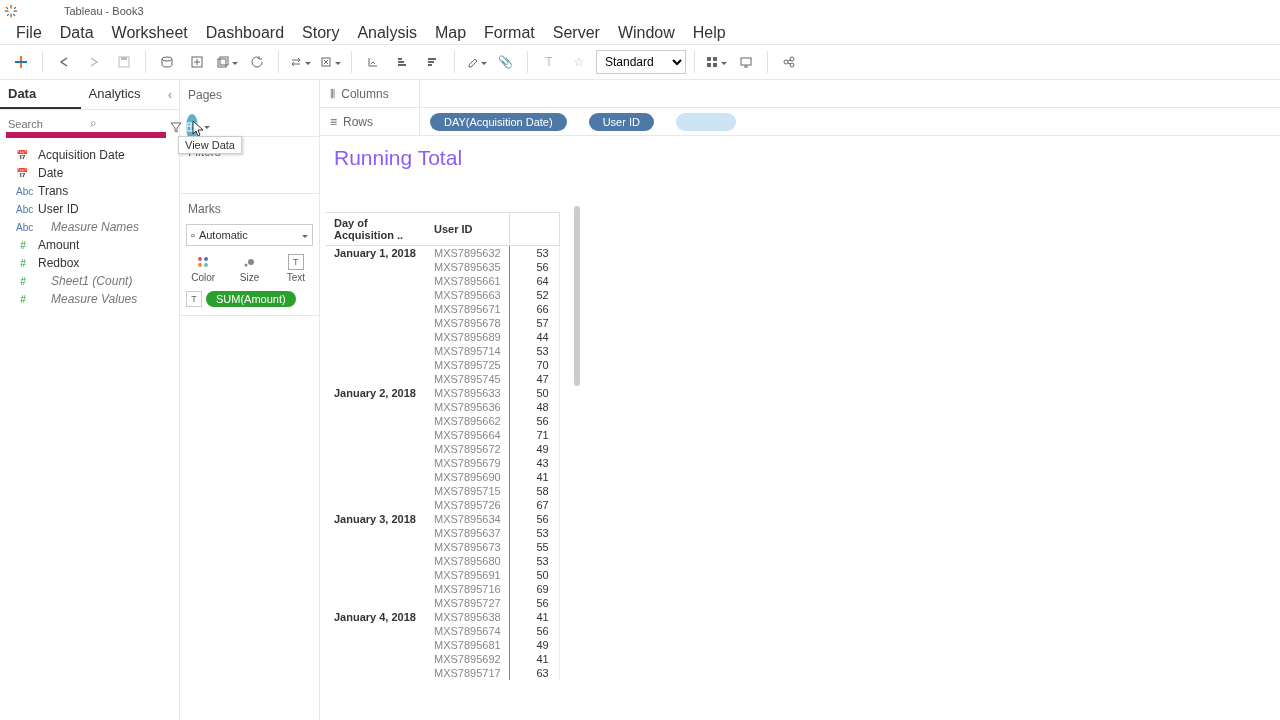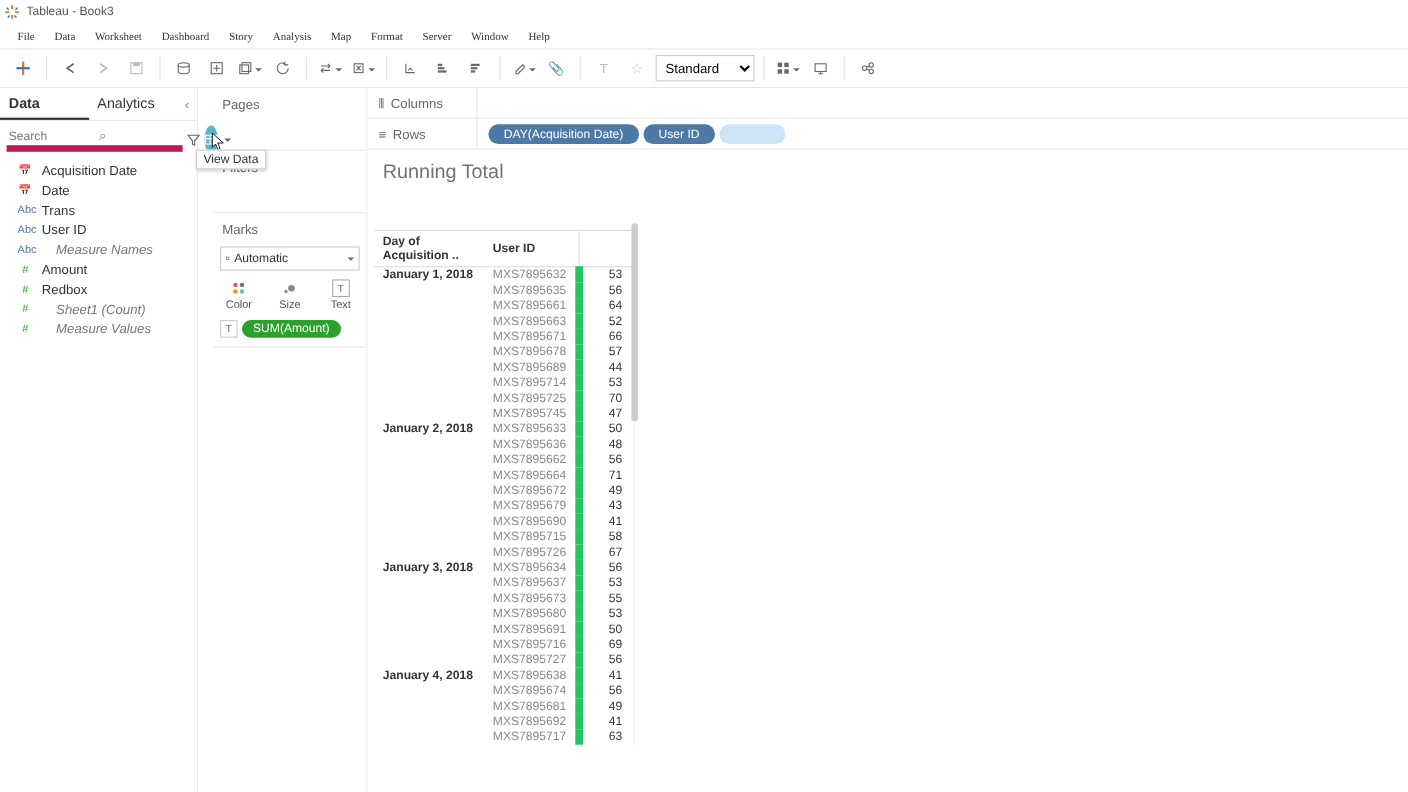--- a/index.html
+++ b/index.html
@@ -1,23 +1,23 @@
 <!DOCTYPE html>
 <html><head>
 <meta charset="utf-8">
 <style>
 * { margin: 0; padding: 0; box-sizing: border-box; font-family: "Segoe UI", Tahoma, sans-serif; }
 body { background: #fff; font-size: 12px; color: #333; overflow: hidden; width: 1280px; height: 720px; }
 
 .titlebar { height: 22px; display: flex; align-items: center; padding-left: 4px; gap: 6px; background: #fff; }
 .titlebar-icon { width: 14px; height: 14px; }
-.titlebar-text { font-size: 11px; color: #555; }
+.titlebar-text { font-size: 11px; color: #555; margin-left: 40px; }
 
 .menubar { height: 22px; display: flex; align-items: center; padding-left: 8px; gap: 2px; }
-.menubar-item { padding: 2px 8px; font-size: 10px; cursor: default; font-family: Liberation Serif, serif; }
+.menubar-item { padding: 2px 8px; font-size: 16px; cursor: default; }
 
 .toolbar { height: 36px; display: flex; align-items: center; padding: 0 8px; gap: 4px; border-top: 1px solid #e8e8e8; border-bottom: 1px solid #e8e8e8; }
 .tool-btn { width: 26px; height: 26px; display: flex; align-items: center; justify-content: center; border-radius: 2px; cursor: pointer; color: #5a5a5a; }
 .tool-sep { width: 1px; height: 22px; background: #e0e0e0; margin: 0 4px; }
 .tool-drop { display: flex; align-items: center; }
 .fit-select { width: 90px; height: 24px; border: 1px solid #ccc; font-size: 12px; padding: 0 4px; background: #fff; }
 
 .main { display: flex; height: calc(720px - 22px - 22px - 36px); }
 
 .sidebar { width: 180px; border-right: 1px solid #e8e8e8; display: flex; flex-direction: column; }
@@ -38,48 +38,48 @@
 .cursor-overlay { position: absolute; top: 6px; left: 6px; pointer-events: none; }
 
 .tables-header { padding: 4px 8px; font-weight: 600; font-size: 12px; }
 .field-list { padding: 2px 0; }
 .field-item { display: flex; align-items: center; gap: 8px; padding: 2px 8px 2px 16px; font-size: 12px; cursor: pointer; }
 .field-icon { width: 14px; font-size: 10px; color: #888; text-align: center; }
 .field-icon.dim { color: #4e79a7; }
 .field-icon.meas { color: #2ca02c; }
 .field-name.italic { font-style: italic; color: #777; margin-left: 13px; }
 
-.cards-col { width: 140px; border-right: 1px solid #e8e8e8; display: flex; flex-direction: column; margin-left: 14px; }
+.cards-col { width: 140px; border-right: 1px solid #e8e8e8; display: flex; flex-direction: column; }
 .card { border-bottom: 1px solid #e8e8e8; padding: 4px 0; }
 .card-title { padding: 4px 8px; font-size: 12px; color: #666; }
 .card-body { min-height: 26px; padding: 2px 6px; }
 .marks-select { width: calc(100% - 12px); margin: 4px 6px; height: 22px; border: 1px solid #ccc; font-size: 11px; display: flex; align-items: center; padding: 0 4px; gap: 4px; background: #fff; }
 .marks-row { display: flex; }
 .mark-btn { flex: 1; display: flex; flex-direction: column; align-items: center; justify-content: center; padding: 4px 2px; cursor: pointer; gap: 2px; }
 .mark-icon { width: 16px; height: 16px; display: flex; align-items: center; justify-content: center; color: #666; }
 .mark-label { font-size: 10px; color: #555; }
 .pill-row { display: flex; align-items: center; gap: 4px; padding: 4px 6px; }
 .pill-text-btn { width: 16px; height: 16px; border: 1px solid #ccc; display: flex; align-items: center; justify-content: center; font-size: 9px; color: #666; }
 .pill { background: #2ca02c; color: #fff; border-radius: 10px; padding: 2px 10px; font-size: 11px; }
 
 .viz-col { flex: 1; display: flex; flex-direction: column; }
 .shelf { display: flex; align-items: center; border-bottom: 1px solid #e8e8e8; height: 28px; }
 .shelf-label { width: 100px; display: flex; align-items: center; gap: 6px; padding-left: 10px; color: #666; font-size: 12px; border-right: 1px solid #e8e8e8; height: 100%; }
-.shelf-content { flex: 1; display: flex; align-items: center; gap: 4px; padding-left: 10px; }
+.shelf-content { flex: 1; display: flex; align-items: center; gap: 22px; padding-left: 10px; }
 .shelf-pill { background: #4e79a7; color: #fff; border-radius: 12px; padding: 3px 14px; font-size: 11px; display: flex; align-items: center; }
 
-.viz-title { padding: 10px 14px 6px; font-size: 18px; color: #737373; }
+.viz-title { padding: 10px 14px 6px; font-size: 21px; color: #8b5cf6; }
 .viz-scroll { flex: 1; overflow: hidden; position: relative; }
 .viz-table { border-collapse: collapse; margin-left: 6px; margin-top: 36px; }
 .viz-table th { font-weight: 600; font-size: 11px; text-align: left; padding: 4px 8px; border-bottom: 1px solid #ddd; border-top: 1px solid #ddd; color: #333; }
 .viz-table th:last-child { border-right: 1px solid #ddd; border-left: 1px solid #ddd; width: 50px; }
 .viz-table td { font-size: 11px; padding: 1px 8px; color: #333; vertical-align: top; }
 .viz-table td.date { font-weight: 600; white-space: nowrap; width: 100px; }
 .viz-table td.uid { color: #888; white-space: nowrap; width: 80px; }
-.viz-table td.val { text-align: right; width: 50px; border-left: 7px solid #22c55e; border-right: 1px solid #eee; padding-right: 10px; }
+.viz-table td.val { text-align: right; width: 50px; border-left: 1px solid #22c55e; border-right: 1px solid #eee; padding-right: 10px; }
 .scrollbar { position: absolute; right: 700px; top: 30px; width: 6px; height: 180px; background: #ccc; border-radius: 3px; }
 
 .caret::after { content: ""; display: inline-block; border: 3px solid transparent; border-top-color: #666; margin-left: 2px; transform: translateY(2px); }
 </style>
 </head>
 <body>
 
 <div class="titlebar">
   <svg class="titlebar-icon" viewBox="0 0 16 16">
       <path fill="#e8762d" d="M7 1h2v4H7zM7 11h2v4H7zM1 7h4v2H1zM11 7h4v2h-4z"></path>

